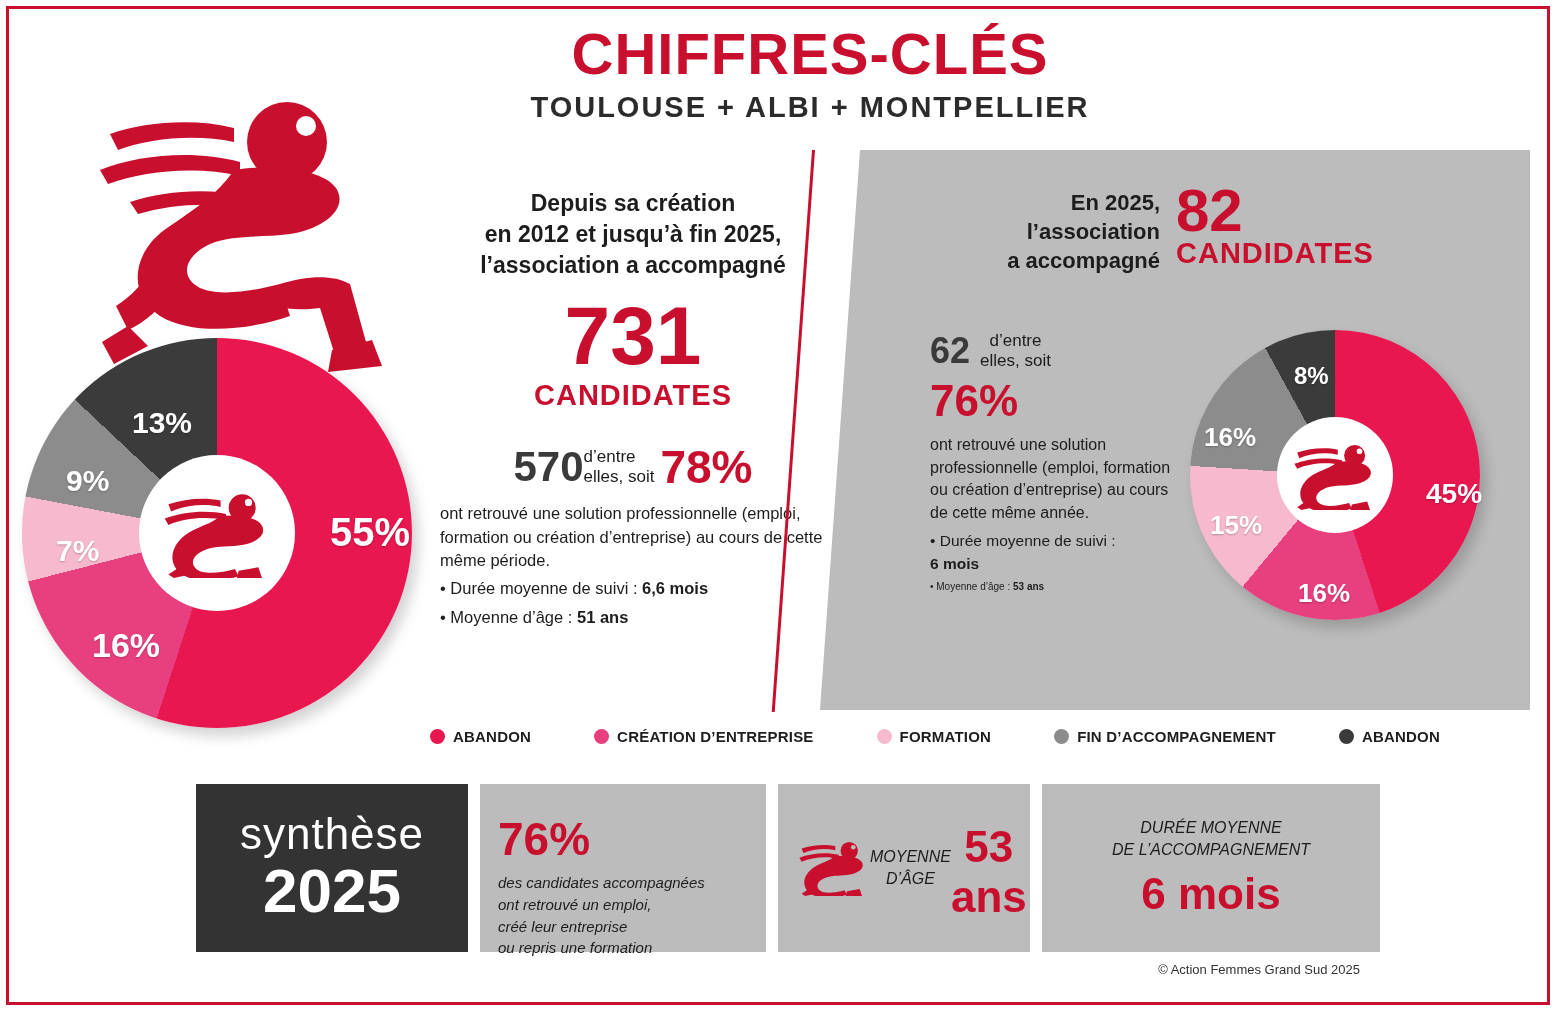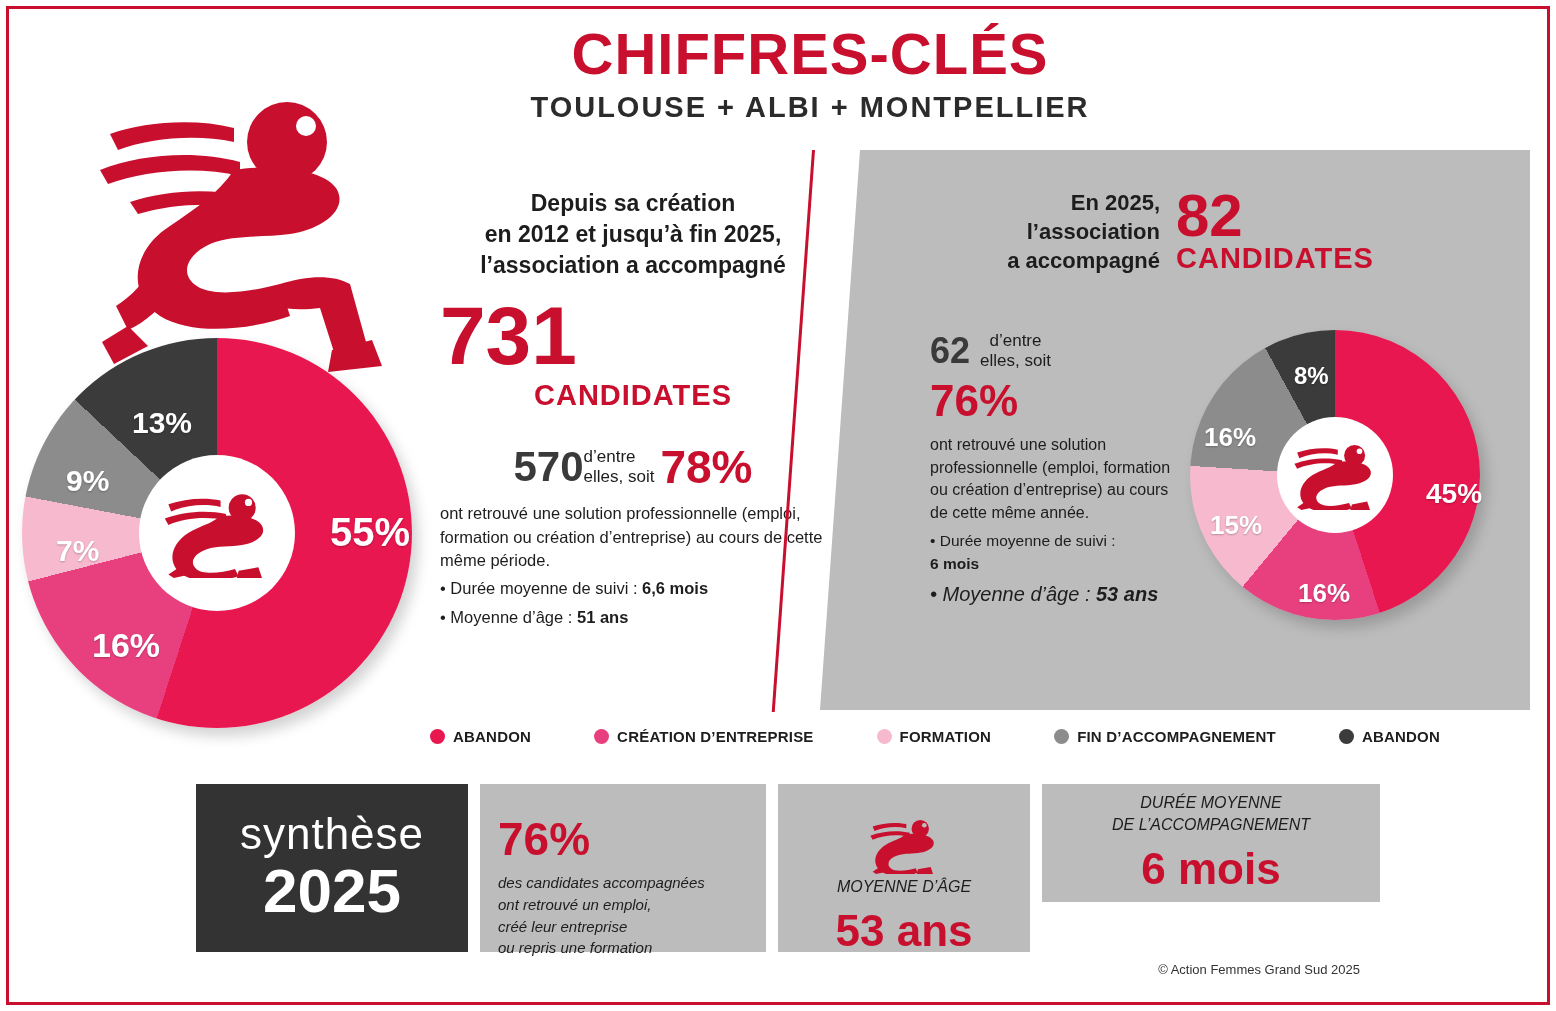--- a/index.html
+++ b/index.html
@@ -103,20 +103,21 @@
     font-size: 23px;
     font-weight: bold;
     color: #1d1d1d;
     text-align: center;
     line-height: 1.35;
   }
   .big-number {
     font-size: 82px;
     font-weight: bold;
     color: #c8102e;
+    text-align: center;
     line-height: 1;
     margin-top: 14px;
   }
   .big-number-sub {
     font-size: 29px;
     font-weight: bold;
     color: #c8102e;
     text-align: center;
     letter-spacing: 1px;
     margin-top: 2px;
@@ -176,21 +177,21 @@
     background: #c8102e;
     transform: skewX(-4.1deg);
     transform-origin: top left;
   }
   .panel-head {
     position: absolute;
     left: 860px;
     top: 182px;
     width: 620px;
     display: flex;
-    align-items: flex-end;
+    align-items: flex-start;
     justify-content: flex-start;
     gap: 16px;
   }
   .panel-head-text {
     font-size: 22px;
     font-weight: bold;
     color: #1d1d1d;
     line-height: 1.32;
     text-align: right;
     padding-top: 6px;
@@ -325,41 +326,41 @@
     font-style: italic;
     color: #1d1d1d;
     line-height: 1.45;
     margin-top: 10px;
   }
   .card-age {
     width: 252px;
     height: 168px;
     text-align: center;
     display: flex;
-    flex-direction: column;
+    flex-direction: row;
     align-items: center;
     justify-content: flex-start;
   }
   .card-age .lbl,
   .card-dur .lbl {
     font-size: 16px;
     font-style: italic;
     color: #1d1d1d;
     line-height: 1.35;
   }
   .card-age .val,
   .card-dur .val {
     font-size: 44px;
     font-weight: bold;
     color: #c8102e;
     margin-top: 8px;
   }
   .card-dur {
     width: 338px;
-    height: 118px;
+    height: 168px;
     text-align: center;
     display: flex;
     flex-direction: column;
     align-items: center;
     justify-content: center;
   }
   .copyright {
     position: absolute;
     right: 196px;
     top: 962px;
@@ -491,21 +492,21 @@
         <div>d’entre</div>
         <div>elles, soit</div>
       </div>
     </div>
     <div class="pct-76">76%</div>
     <div class="panel-body">ont retrouvé une solution professionnelle (emploi, formation ou création d’entreprise) au cours de cette même année.</div>
     <div class="bullet" style="font-size:15.5px;">
       <span>• Durée moyenne de suivi :</span><br>
       <b>6 mois</b>
     </div>
-    <div class="bullet" style="font-size:20px;font-style:italic;">
+    <div class="bullet" style="font-size:10px;">
       <span>• Moyenne d’âge : </span><b>53 ans</b>
     </div>
   </div>
 
   <div class="pie-right-wrap">
     <div class="pie" style="left:0;top:0;width:290px;height:290px;
       background: conic-gradient(
         #e8174f 0deg 162deg,
         #e8407f 162deg 219.6deg,
         #f7b9cd 219.6deg 273.6deg,

